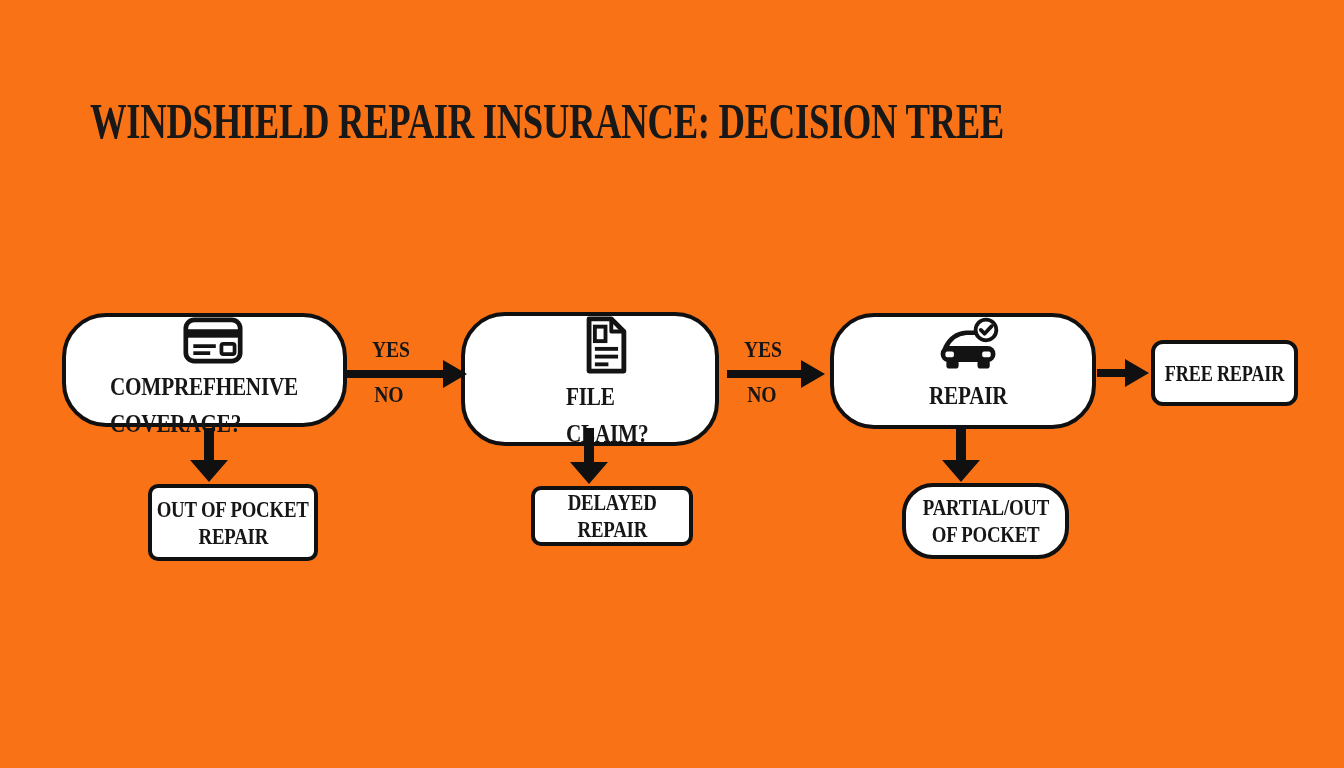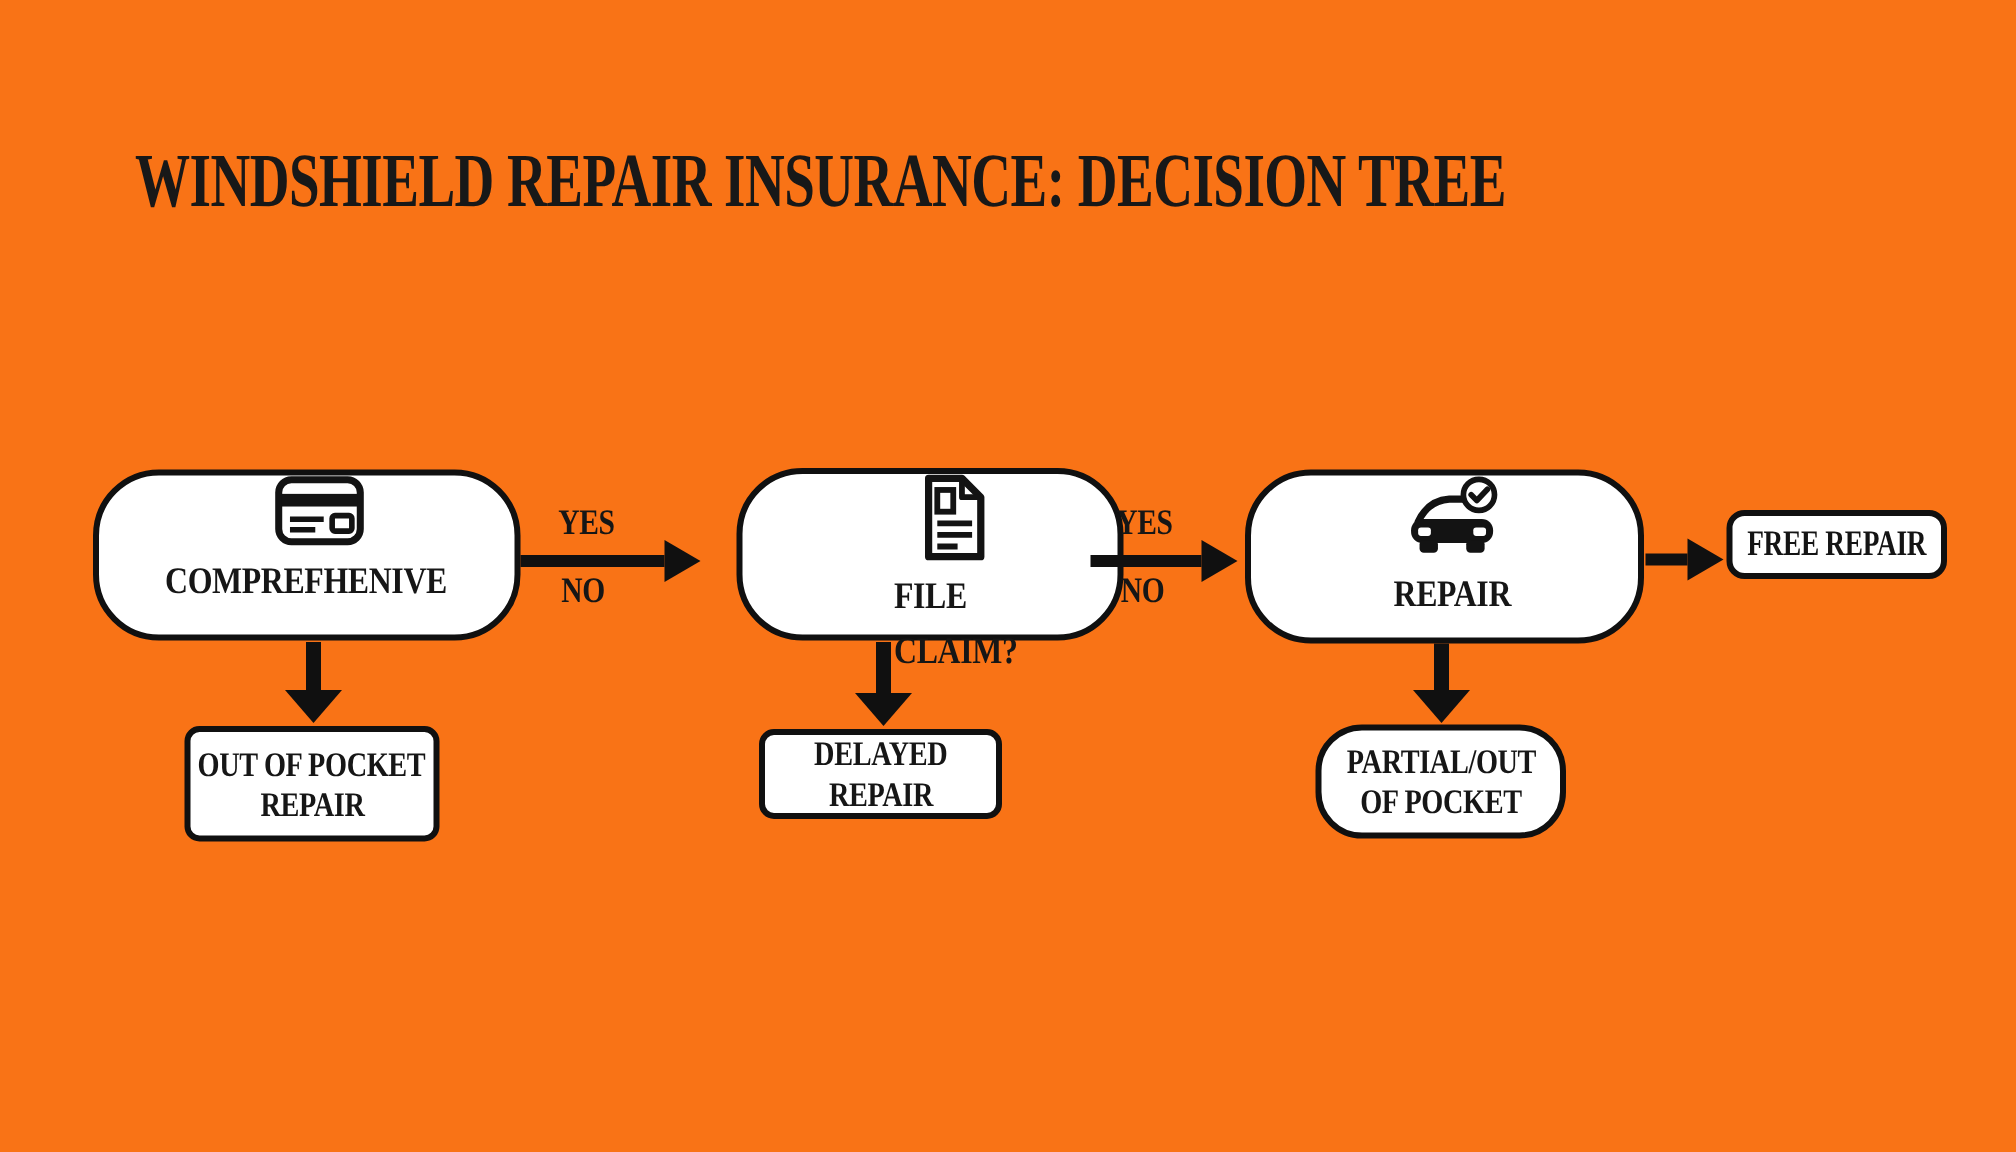--- a/index.html
+++ b/index.html
@@ -10,39 +10,39 @@
     padding-left:24px;
   }
   
   .title { position:absolute; left:90px; top:92px; margin:0; font-size:51px; font-weight:700; white-space:nowrap; color:#181818; }
   .title .cond { display:inline-block; transform:scaleX(0.72); transform-origin:left top; letter-spacing:-0.5px; }
 
   
   .decision { position:absolute; background:#fff; border:4px solid #101010; border-radius:44px;
               display:flex; align-items:center; box-sizing:border-box;flex-direction:column; }
   #d1 { left:62px;  top:313px; width:285px; height:114px; padding-left:16px; }
-  #d2 { left:491px; top:312px; width:258px; height:115px; padding-left:30px; }
+  #d2 { left:461px; top:312px; width:258px; height:134px; padding-left:30px; }
   #d3 { left:830px; top:313px; width:266px; height:116px; padding-left:12px; }
   .icon { flex:0 0 auto; display:block; }
   .dlabel { font-size:25px; font-weight:700; line-height:37px; margin-left:16px; color:#161616; }
   #d2 .dlabel { margin-left:18px; }
   #d3 .dlabel { margin-left:12px; }
   .cond-l { display:inline-block; transform:scaleX(0.85); transform-origin:left center; white-space:nowrap; letter-spacing:-0.3px; }
   .cond-c { display:inline-block; transform:scaleX(0.82); transform-origin:center center; white-space:nowrap; letter-spacing:-0.3px; }
 
   
-  .free { position:absolute; left:1151px; top:340px; width:147px; height:46px; background:#fff;
+  .free { position:absolute; left:1151px; top:340px; width:147px; height:66px; background:#fff;
           border:4px solid #101010; border-radius:12px; box-sizing:border-box;
           display:flex; align-items:center; justify-content:center; font-size:24px; font-weight:700; }
   .free .cond-c { transform:scaleX(0.76); }
 
   
   .outcome { position:absolute; background:#fff; border:4px solid #101010; border-radius:10px; box-sizing:border-box;
              display:flex; flex-direction:column; align-items:center; justify-content:center;
-             font-size:23px; font-weight:700; line-height:27px; text-align:center; color:#161616; }
+             font-size:23px; font-weight:700; line-height:27px; text-align:center; color:#161616;margin-left:25px; }
   #o1 { left:123px; top:484px; width:170px; height:77px; }
   #o2 { left:506px; top:486px; width:162px; height:60px; }
   #o3 { left:877px; top:483px; width:167px; height:76px;border-radius:31px; }
 
   
   .hshaft { position:absolute; height:8px; background:#101010; }
   .hhead  { position:absolute; width:0; height:0; border-top:14px solid transparent; border-bottom:14px solid transparent; border-left:24px solid #101010; }
   #a1s { left:347px;  top:370px; width:96px; }  #a1h { left:443px;  top:360px; }
   #a2s { left:727px;  top:370px; width:74px; }  #a2h { left:801px;  top:360px; }
   #a3s { left:1097px; top:369px; width:28px; }  #a3h { left:1125px; top:359px; }
@@ -71,20 +71,21 @@
       <svg width="60" height="47" viewBox="0 0 64 50">
         <rect x="3" y="3" width="58" height="44" rx="9" fill="#fff" stroke="#131313" stroke-width="5"></rect>
         <rect x="5" y="13" width="54" height="9" fill="#131313"></rect>
         <line x1="11" y1="31" x2="35" y2="31" stroke="#131313" stroke-width="4"></line>
         <line x1="11" y1="38.5" x2="29" y2="38.5" stroke="#131313" stroke-width="4"></line>
         <rect x="41" y="28.5" width="14" height="11" rx="2" fill="none" stroke="#131313" stroke-width="4"></rect>
       </svg>
     </span>
     <div class="dlabel">
       <div><span class="cond-l">COMPREFHENIVE</span></div>
+      <div><span class="cond-l">COVERAGE?</span></div>
     </div>
   </div>
 
   <div class="decision" id="d2">
     <span class="icon">
       <svg width="47" height="58" viewBox="0 0 48 60">
         <path d="M7 3 H30 L43 16 V57 H7 Z" fill="#fff" stroke="#131313" stroke-width="5" stroke-linejoin="round"></path>
         <path d="M30 3 V16 H43" fill="none" stroke="#131313" stroke-width="4" stroke-linejoin="round"></path>
         <rect x="13" y="11" width="11" height="15" fill="none" stroke="#131313" stroke-width="4"></rect>
         <line x1="13" y1="34" x2="37" y2="34" stroke="#131313" stroke-width="4"></line>

